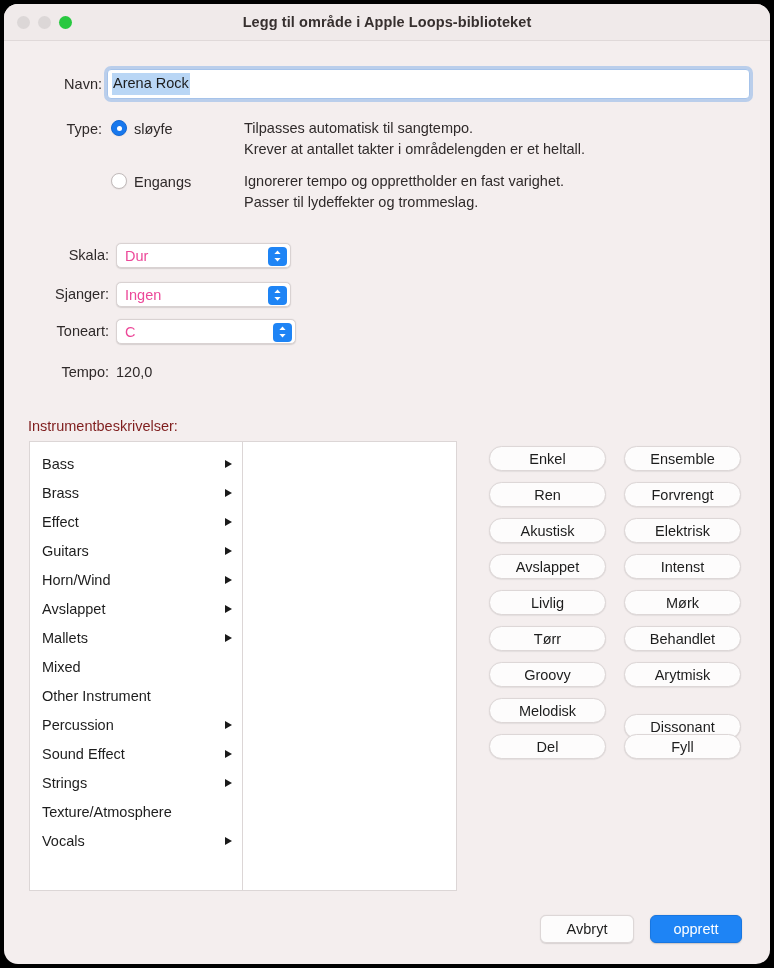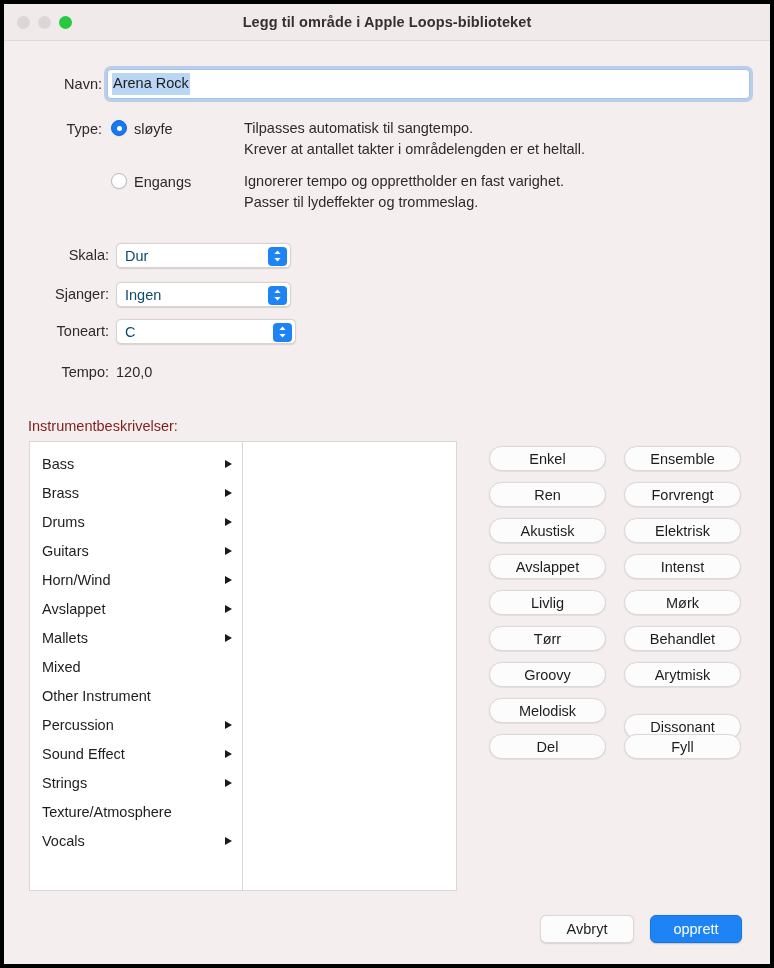--- a/index.html
+++ b/index.html
@@ -10,21 +10,21 @@
     background: #000;
     font-family: "Liberation Sans", sans-serif;
     -webkit-font-smoothing: antialiased;
   }
 
   .window {
     position: absolute;
     left: 4px; top: 4px;
     width: 766px; height: 960px;
     background: #f4eeee;
-    border-radius: 0;
+    border-radius: 14px;
     overflow: hidden;
     box-shadow: 0 2px 14px rgba(0,0,0,.5);
   }
 
   
   .titlebar {
     position: relative;
     height: 37px;
     background: #f0eaea;
     border-bottom: 1px solid #e0d9d9;
@@ -109,21 +109,21 @@
     height: 25px;
     background: #ffffff;
     border: 1px solid #d9d2d2;
     border-radius: 5px;
     box-shadow: 0 .5px 1.2px rgba(0,0,0,.13);
     display: flex;
     align-items: center;
   }
   .popup .val {
     font-size: 14.5px;
-    color: #0c4a6e;
+    color: #ec4899;
     padding-left: 8px;
     white-space: nowrap;
   }
   .stepper {
     position: absolute;
     right: 3px; top: 2.5px;
     width: 19px; height: 19px;
     background: #1e84f5;
     border-radius: 4px;
     display: flex;
@@ -299,21 +299,21 @@
     <div class="col-left" id="instrument-list">
         <div class="litem">
           <span class="name">Bass</span>
           <span class="tri"></span>
         </div>
         <div class="litem">
           <span class="name">Brass</span>
           <span class="tri"></span>
         </div>
         <div class="litem">
-          <span class="name">Drums</span>
+          <span class="name">Effect</span>
           <span class="tri"></span>
         </div>
         <div class="litem">
           <span class="name">Guitars</span>
           <span class="tri"></span>
         </div>
         <div class="litem">
           <span class="name">Horn/Wind</span>
           <span class="tri"></span>
         </div>

